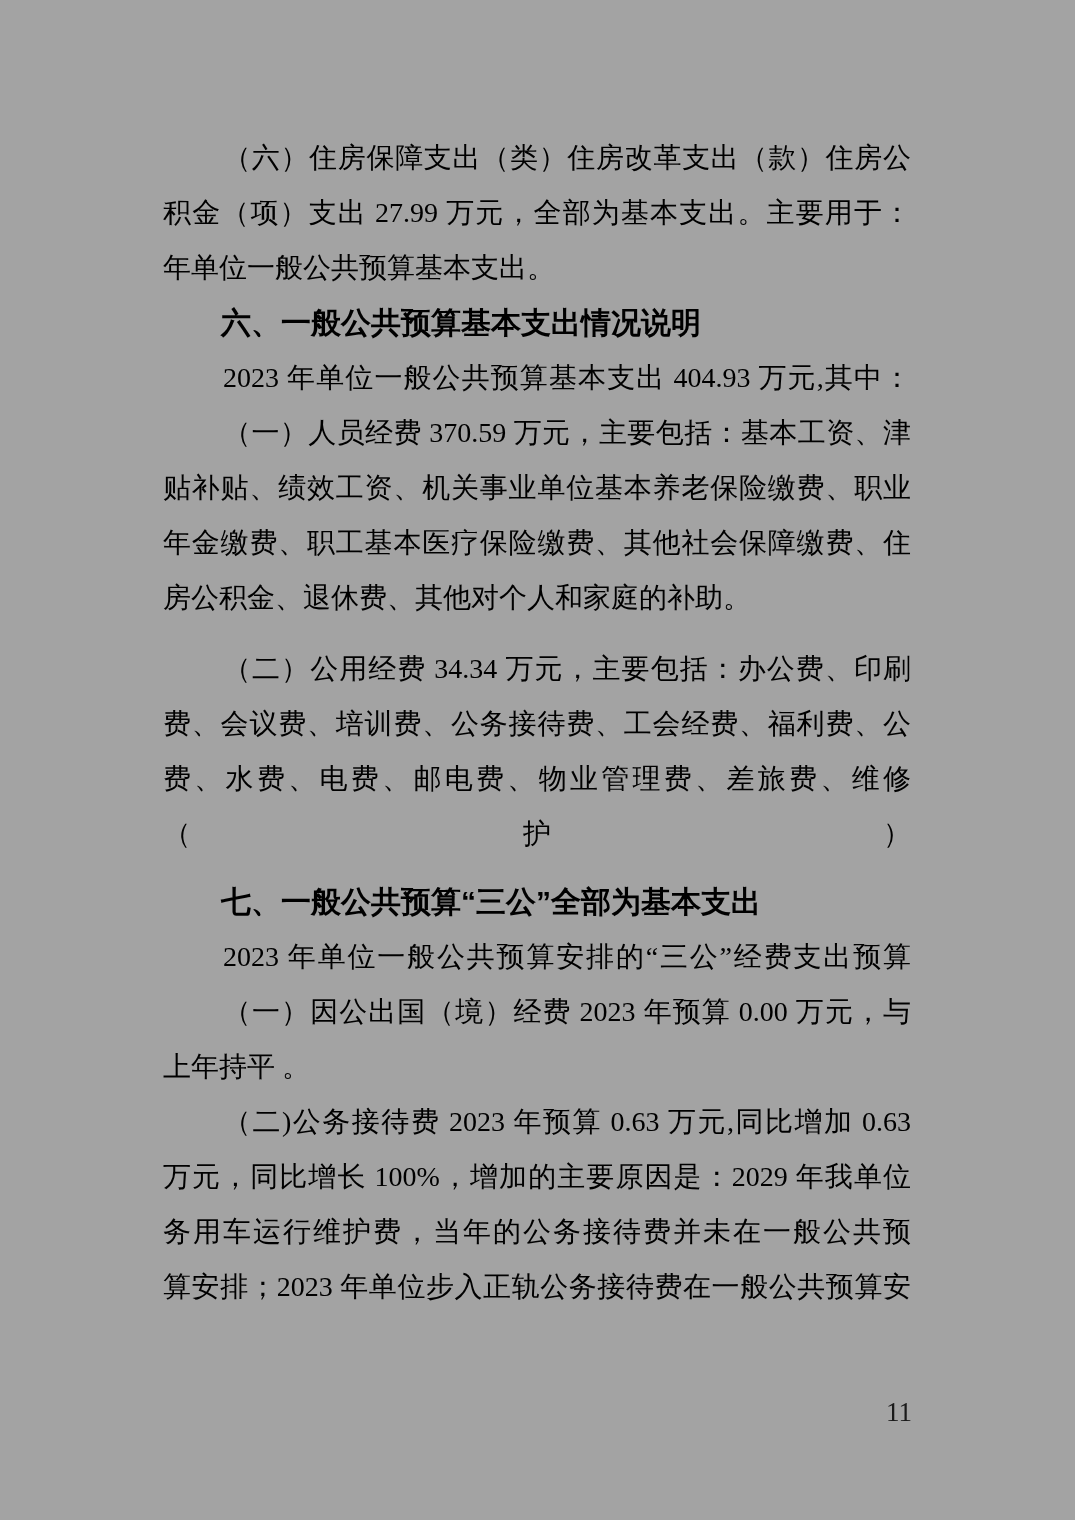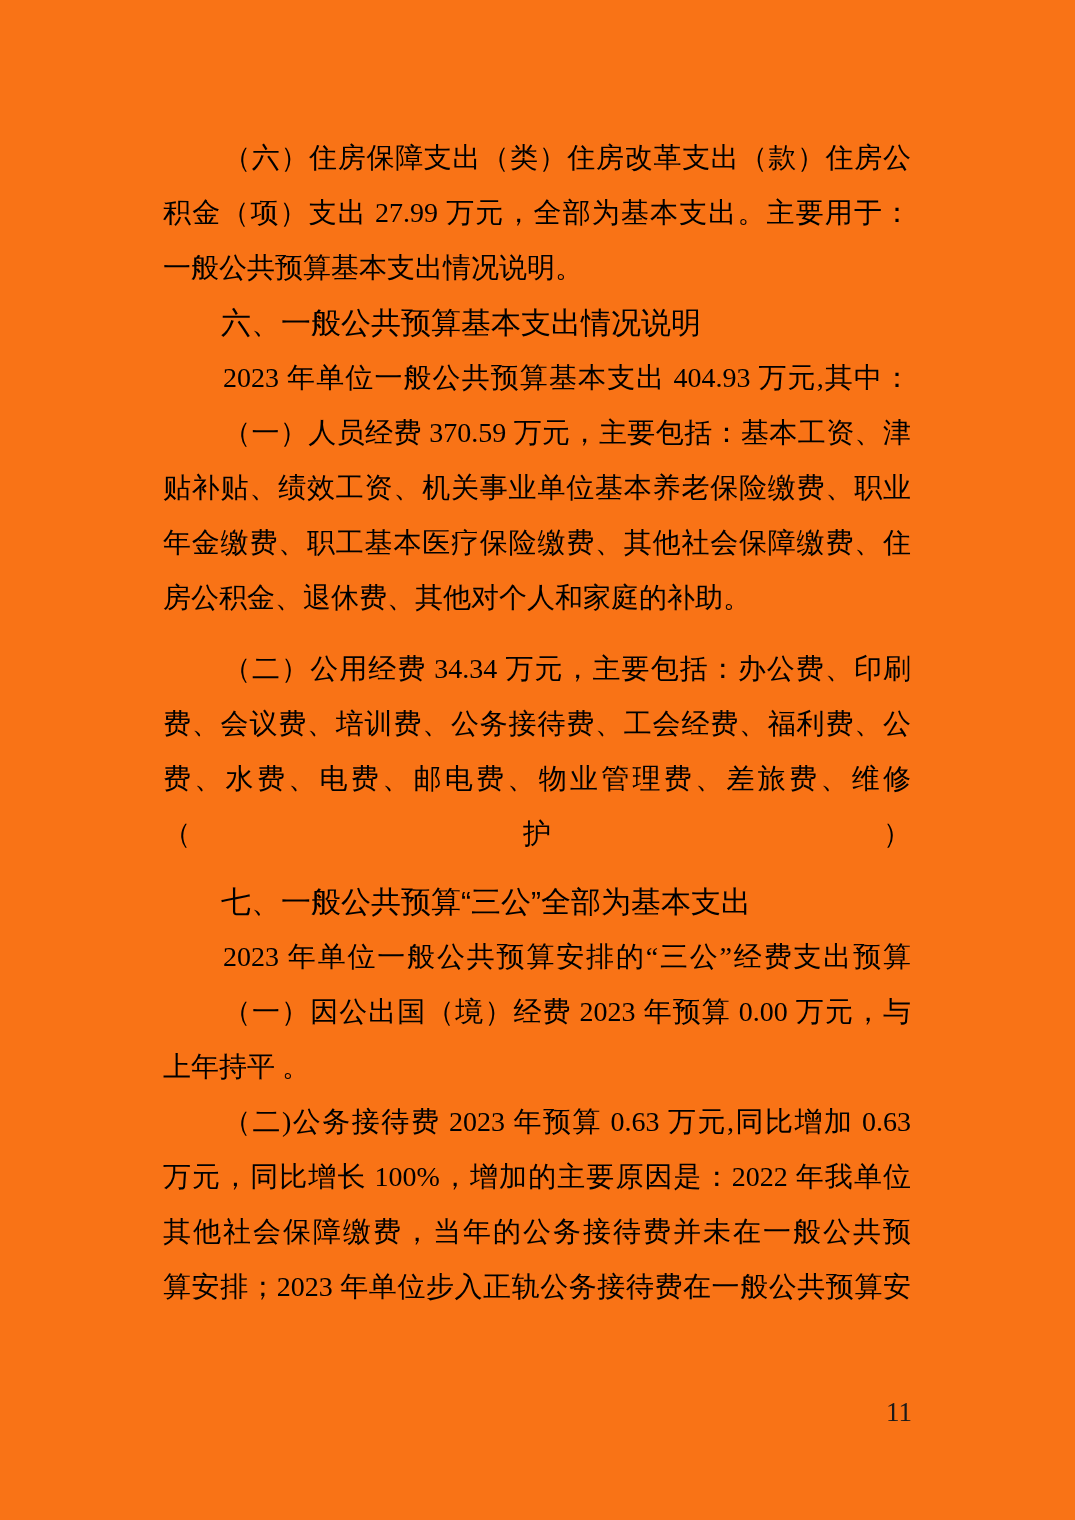--- a/index.html
+++ b/index.html
@@ -11,21 +11,21 @@
     width: 1075px;
     height: 1520px;
     position: relative;
     overflow: hidden;
     color: #000000;
     font-family: "Liberation Serif", "DejaVu Serif", serif;
   }
   .page {
     position: absolute;
     inset: 0;
-    background: #f97316;
+    background: #a3a3a3;
   }
   .content {
     position: absolute;
     left: 163px;
     top: 130px;
     width: 748px;
   }
   .section { margin: 0; }
   .line {
     font-family: "Liberation Serif", "DejaVu Serif", serif;
@@ -37,21 +37,21 @@
   
   .line.j {
     text-align: justify;
     text-align-last: justify;
   }
   
   .line.first { text-indent: 60px; }
   
   .heading .line {
     font-family: "Liberation Sans", "DejaVu Sans", sans-serif;
-    font-weight: 400;
+    font-weight: 700;
     font-size: 30px;
     line-height: 55px;
     text-indent: 58px;
     text-align: left;
   }
   .gap-lg { margin-top: 16px; }
   .gap-md { margin-top: 13px; }
   .page-number {
     position: absolute;
     left: 886px;
@@ -65,21 +65,21 @@
 </head>
 <body>
 
 <div class="page">
 
   <div class="content">
 
     <div class="section">
       <div class="line first j">（六）住房保障支出（类）住房改革支出（款）住房公</div>
       <div class="line j">积金（项）支出 27.99 万元，全部为基本支出。主要用于：</div>
-      <div class="line">一般公共预算基本支出情况说明。</div>
+      <div class="line">年单位一般公共预算基本支出。</div>
     </div>
 
     <div class="section heading">
       <div class="line">六、一般公共预算基本支出情况说明</div>
     </div>
 
     <div class="section">
       <div class="line first j">2023 年单位一般公共预算基本支出 404.93 万元,其中：</div>
     </div>
 
@@ -104,22 +104,22 @@
       <div class="line first j">2023 年单位一般公共预算安排的“三公”经费支出预算</div>
     </div>
 
     <div class="section">
       <div class="line first j">（一）因公出国（境）经费 2023 年预算 0.00 万元，与</div>
       <div class="line">上年持平 。</div>
     </div>
 
     <div class="section">
       <div class="line first j">（二)公务接待费 2023 年预算 0.63 万元,同比增加 0.63</div>
-      <div class="line j">万元，同比增长 100%，增加的主要原因是：2022 年我单位</div>
-      <div class="line j">其他社会保障缴费，当年的公务接待费并未在一般公共预</div>
+      <div class="line j">万元，同比增长 100%，增加的主要原因是：2029 年我单位</div>
+      <div class="line j">务用车运行维护费，当年的公务接待费并未在一般公共预</div>
       <div class="line j">算安排；2023 年单位步入正轨公务接待费在一般公共预算安</div>
     </div>
 
   </div>
 
   <div class="page-number">11</div>
 
 </div>
 
 </body></html>

